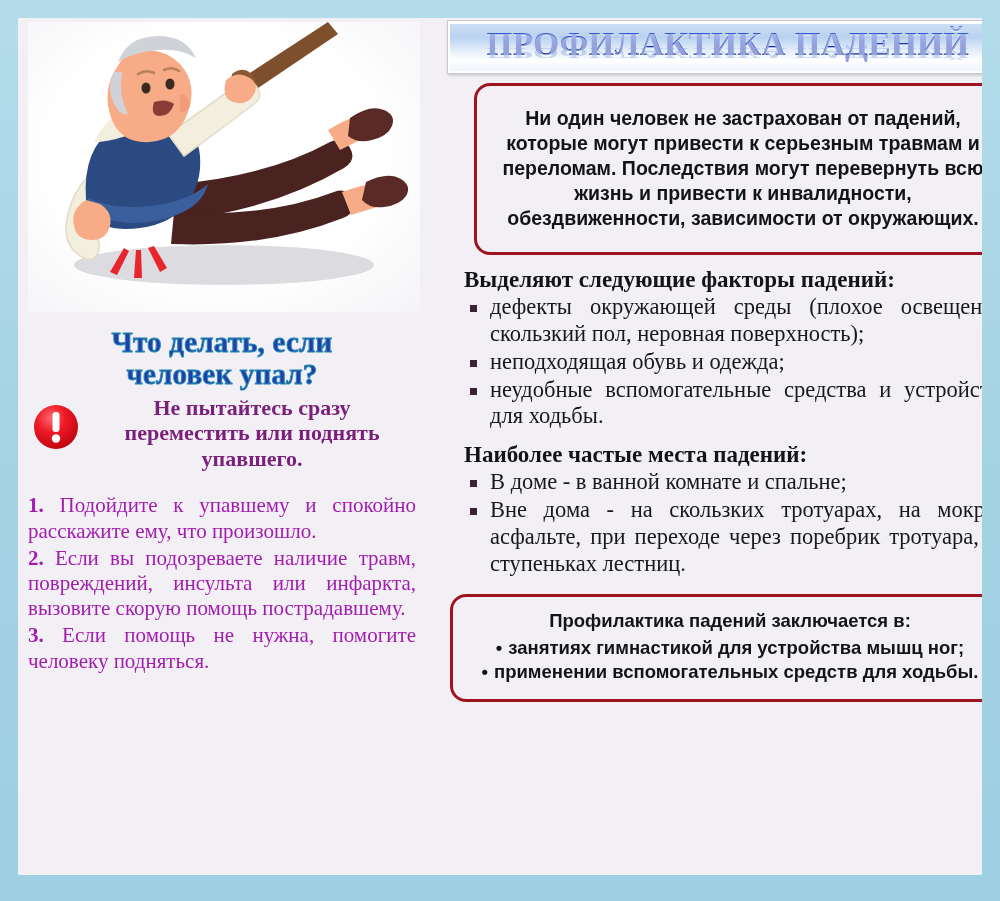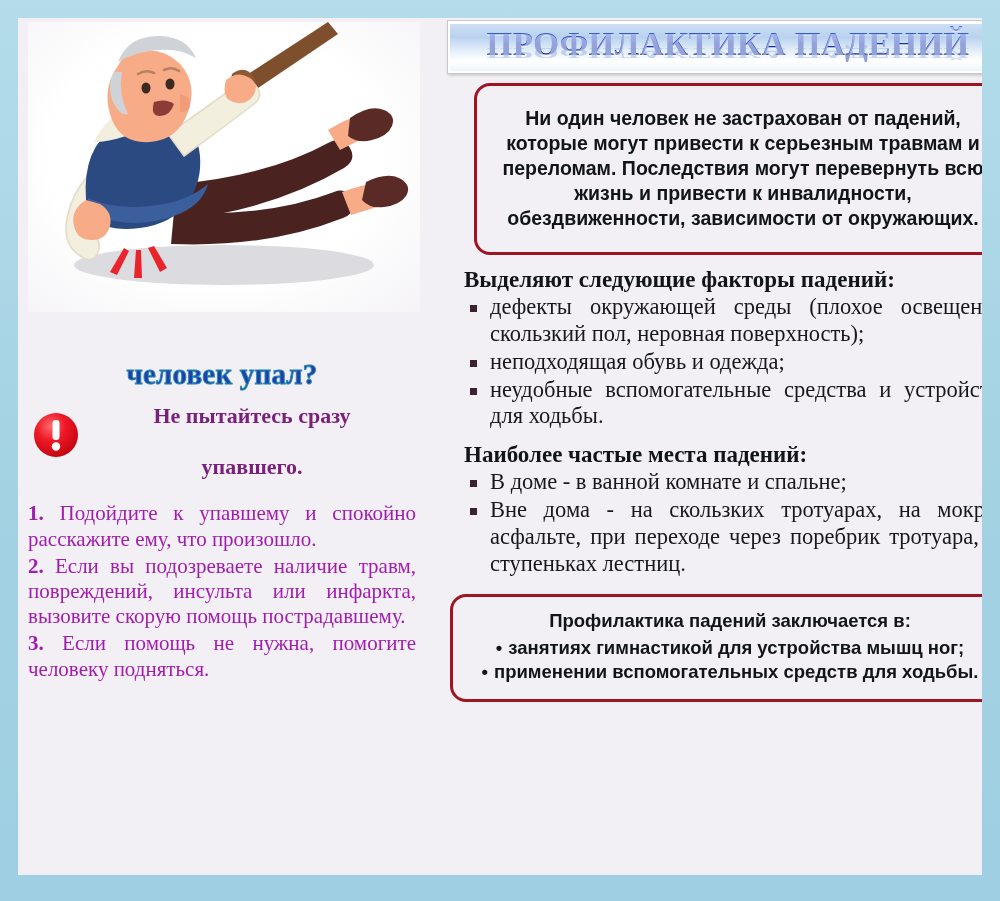--- a/index.html
+++ b/index.html
@@ -44,21 +44,21 @@
     font-weight:bold;
     font-size:29px;
     line-height:1.12;
     color:#1f3faa;
     -webkit-text-stroke:0.9px #2e8fb5;
     text-shadow:0 0 1px #2e8fb5;
     letter-spacing:.2px;
   }
   .warn-row{
     position:relative;
-    margin-top:12px;
+    margin-top:4px;
     padding-left:60px;
     min-height:76px;
   }
   .warn-icon{
     position:absolute;left:4px;top:8px;width:48px;height:48px;
   }
   .warn-text{
     text-align:center;
     font-weight:bold;
     font-size:22px;
@@ -236,42 +236,42 @@
 
           <g fill="#e8252c">
             <path d="M96 226 l-14 24 l7 3 l12 -24 z"></path>
             <path d="M108 228 l-2 28 l8 0 l-1 -28 z"></path>
             <path d="M120 226 l12 24 l7 -4 l-13 -22 z"></path>
           </g>
         </svg>
       </div>
 
       <div class="what-title">
-        <br>
+        <span>Что делать, если</span><br>
         <span>человек упал?</span>
       </div>
 
       <div class="warn-row">
         <span class="warn-icon">
           <svg viewBox="0 0 48 48" width="48" height="48" aria-hidden="true">
             <defs>
               <radialGradient id="rg" cx="38%" cy="30%" r="72%">
                 <stop offset="0%" stop-color="#ff6a72"></stop>
                 <stop offset="45%" stop-color="#ef1a26"></stop>
                 <stop offset="100%" stop-color="#c20510"></stop>
               </radialGradient>
             </defs>
             <circle cx="24" cy="24" r="22" fill="url(#rg)"></circle>
             <rect x="20.5" y="9" width="7" height="20" rx="3.2" fill="#ffffff"></rect>
             <circle cx="24" cy="35.5" r="4.2" fill="#ffffff"></circle>
           </svg>
         </span>
         <div class="warn-text">
           <span>Не пытайтесь сразу</span><br>
-          <br>
+          <span>переместить или поднять</span><br>
           <span>упавшего.</span>
         </div>
       </div>
 
       <div class="steps">
         <p><b>1.</b><span> Подойдите к упавшему и спокойно расскажите ему, что произошло.</span></p>
         <p><b>2.</b><span> Если вы подозреваете наличие травм, повреждений, инсульта или инфаркта, вызовите скорую помощь пострадавшему.</span></p>
         <p><b>3.</b><span> Если помощь не нужна, помогите человеку подняться.</span></p>
       </div>
     </div>

